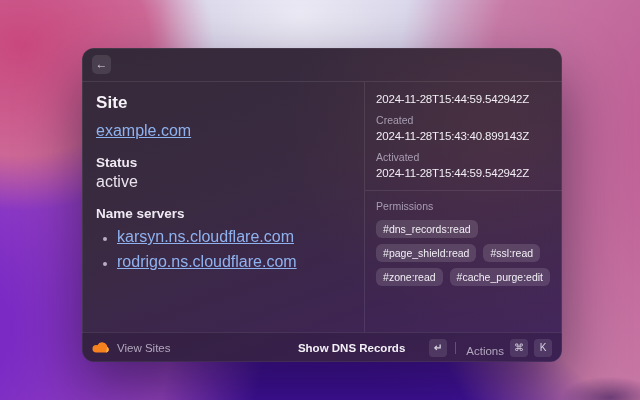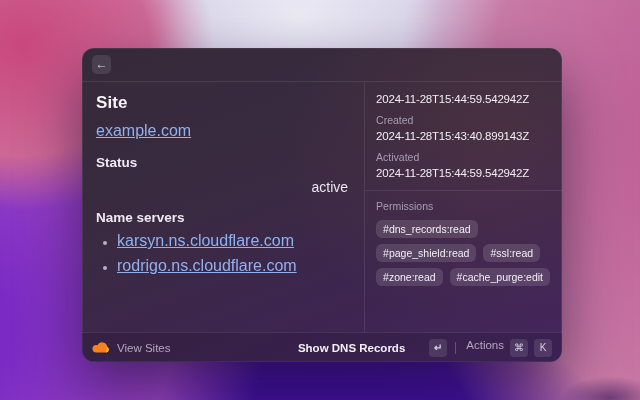--- a/index.html
+++ b/index.html
@@ -48,21 +48,21 @@
     cursor: pointer; font-family: inherit;
   }
 
   .content { flex: 1; display: flex; min-height: 0; }
 
   
   .main { flex: 1; padding: 11px 16px 0 14px; }
   .page-title { font-size: 17px; font-weight: 700; color: #f6f3f8; letter-spacing: 0.1px; }
   .section-heading { font-size: 13.5px; font-weight: 700; color: #efeaf2; margin-top: 15px; }
   .section-heading.first { margin-top: 13px; }
-  .body-text { font-size: 14px; color: #e9e4ed; margin-top: 9px; text-align: right; }
+  .body-text { font-size: 16px; color: #e9e4ed; margin-top: 3px; }
   a.link { font-size: 16px; color: #8fb2ef; text-decoration: underline; }
   .link-line { margin-top: 9px; }
   .ns-list { list-style: disc; margin: 6px 0 0 0; padding-left: 21px; color: #b9aec6; }
   .ns-list li { margin-top: 7px; font-size: 12px; }
 
   
   .panel {
     flex: 0 0 170px;
     border-left: 1px solid rgba(255,255,255,0.09);
     padding: 11px 12px 0 11px;
@@ -96,21 +96,21 @@
   .footer-spacer { flex: 1; }
   .footer-right { display: flex; align-items: center; gap: 6px; }
   .action-primary {
     border: none; background: transparent; font-family: inherit;
     font-size: 11.5px; font-weight: 700; color: #f3f0f6; cursor: pointer;
     display: flex; align-items: center; gap: 24px;
   }
   .action-secondary {
     border: none; background: transparent; font-family: inherit;
     font-size: 11.5px; color: #b2a7bd; cursor: pointer;
-    display: flex; align-items: flex-start; gap: 6px; margin-left: 2px;
+    display: flex; align-items: flex-end; gap: 6px; margin-left: 2px;
   }
   .key-badge {
     min-width: 18px; height: 18px; padding: 0 3px;
     background: rgba(255,255,255,0.11);
     border-radius: 4px;
     display: flex; align-items: center; justify-content: center;
     font-size: 10px; color: #d7d0de;
   }
   .footer-sep { width: 1px; height: 12px; background: rgba(255,255,255,0.22); margin: 0 2px; }
 </style>

